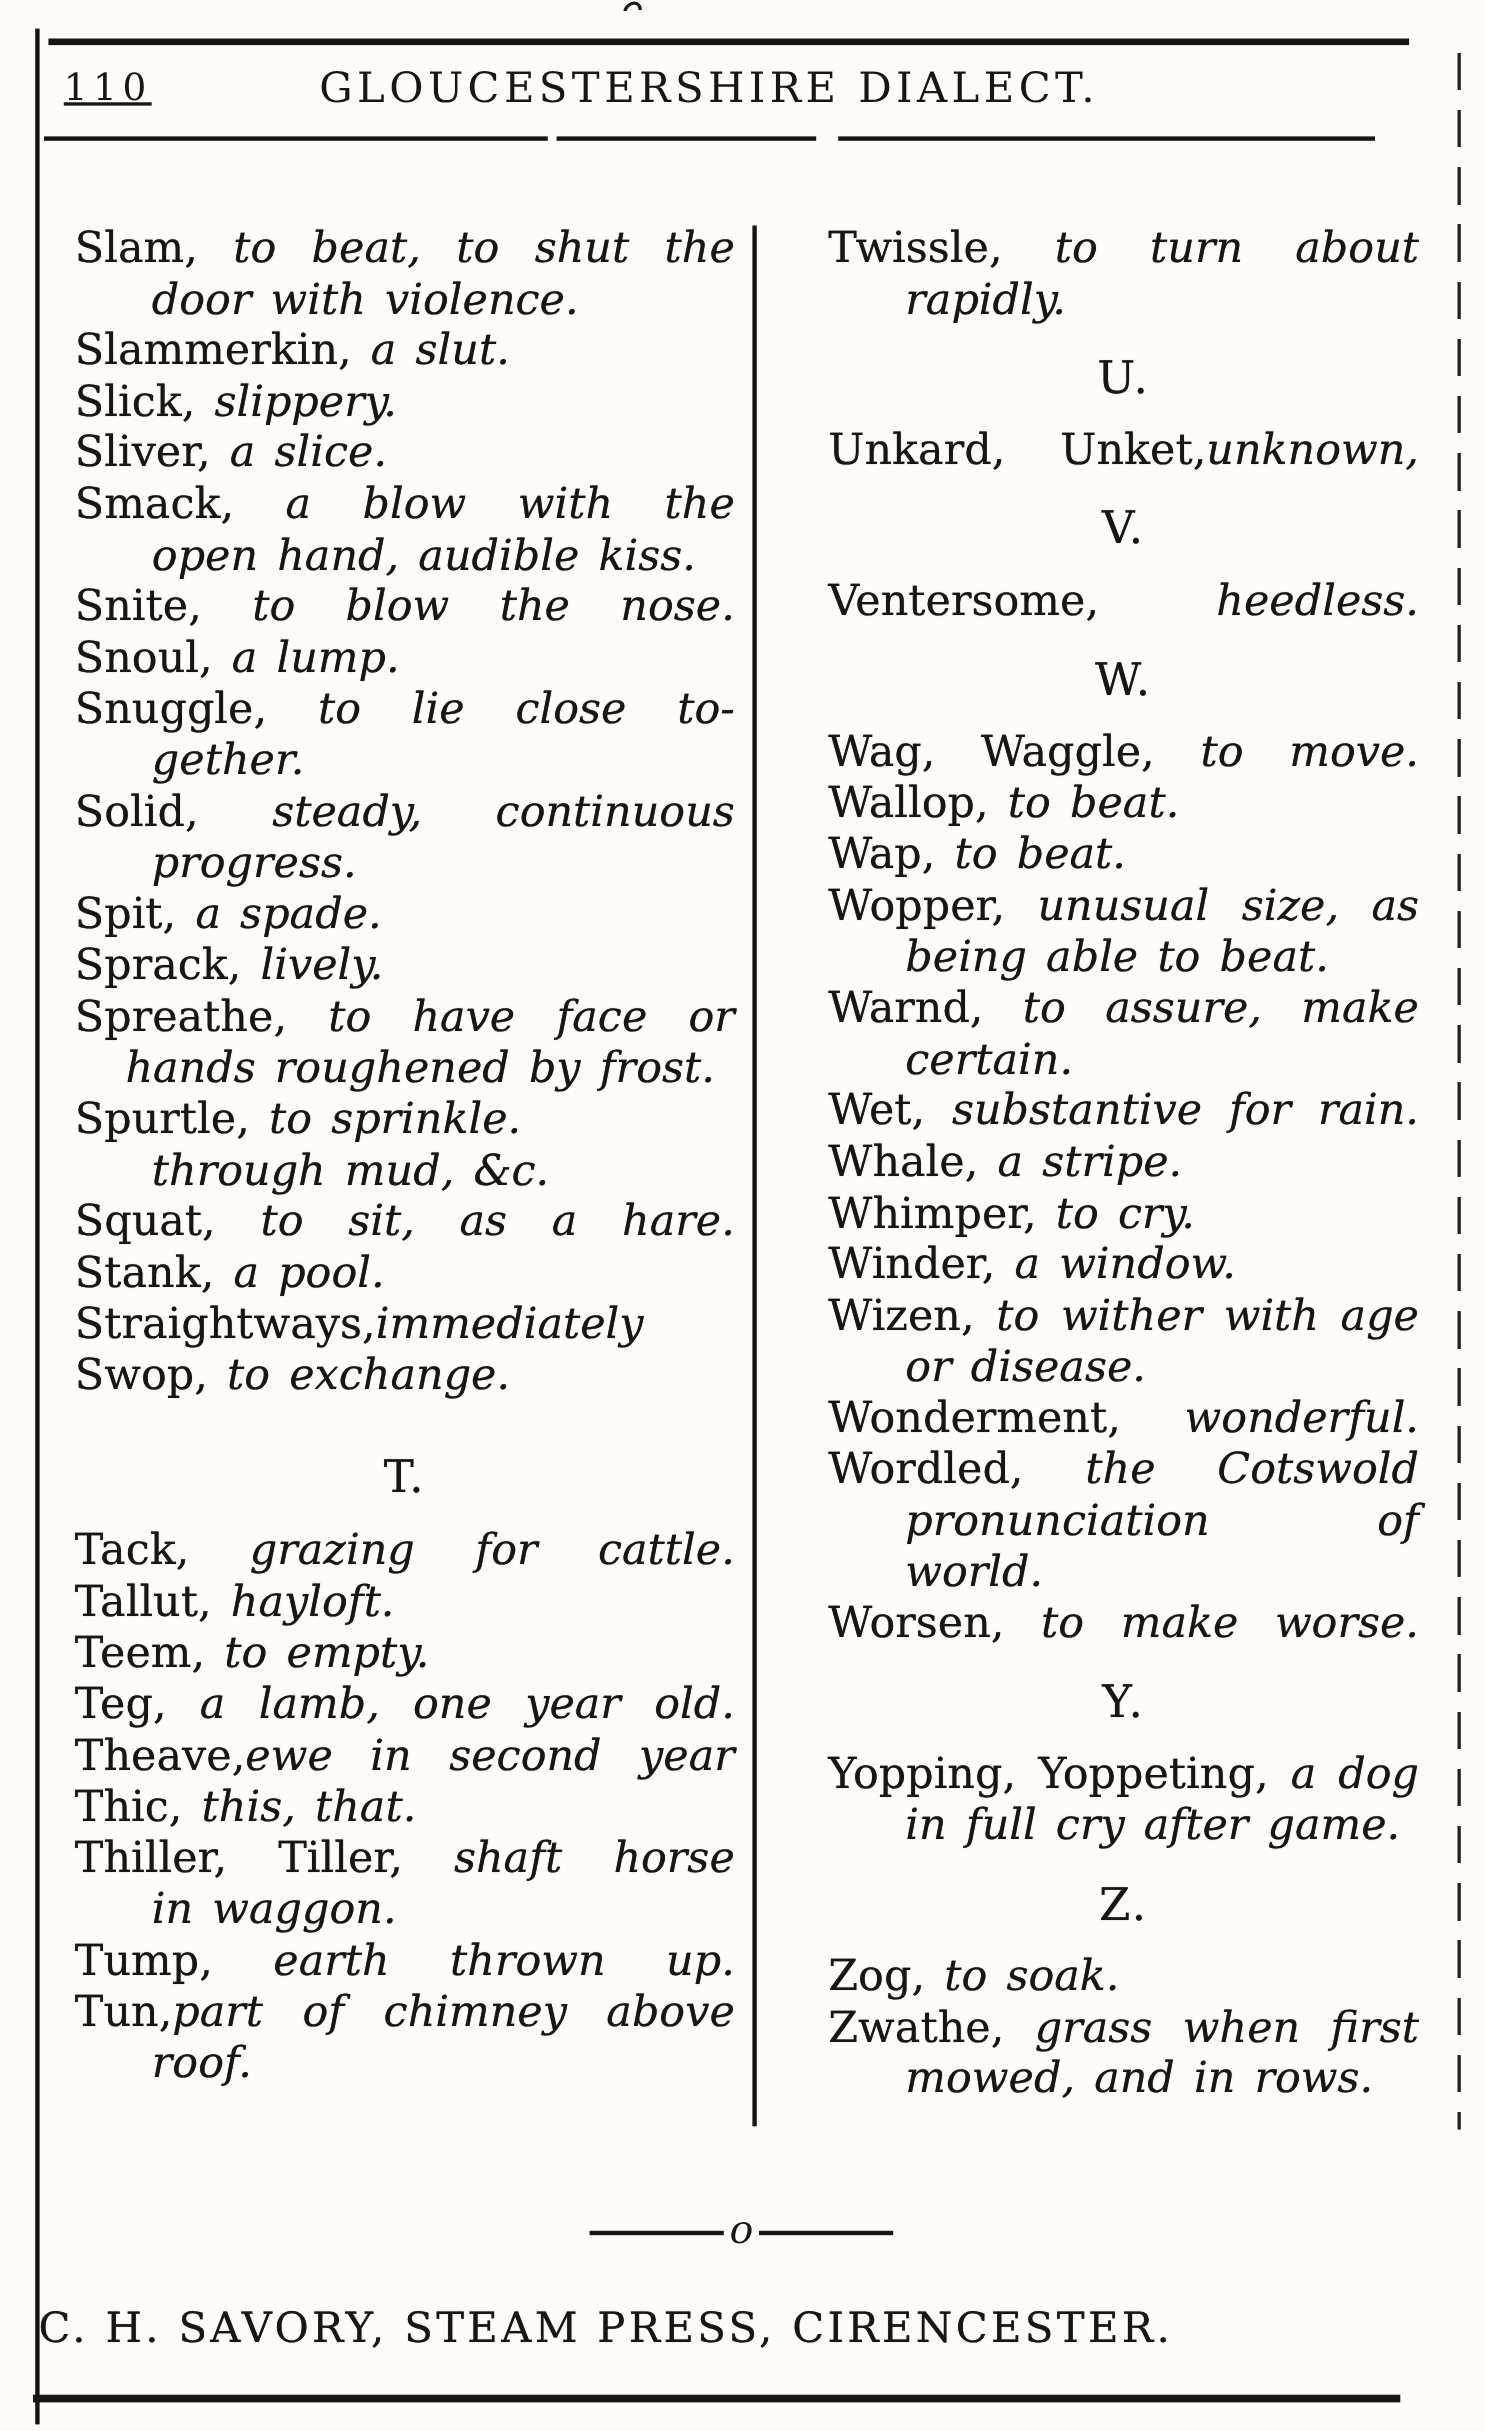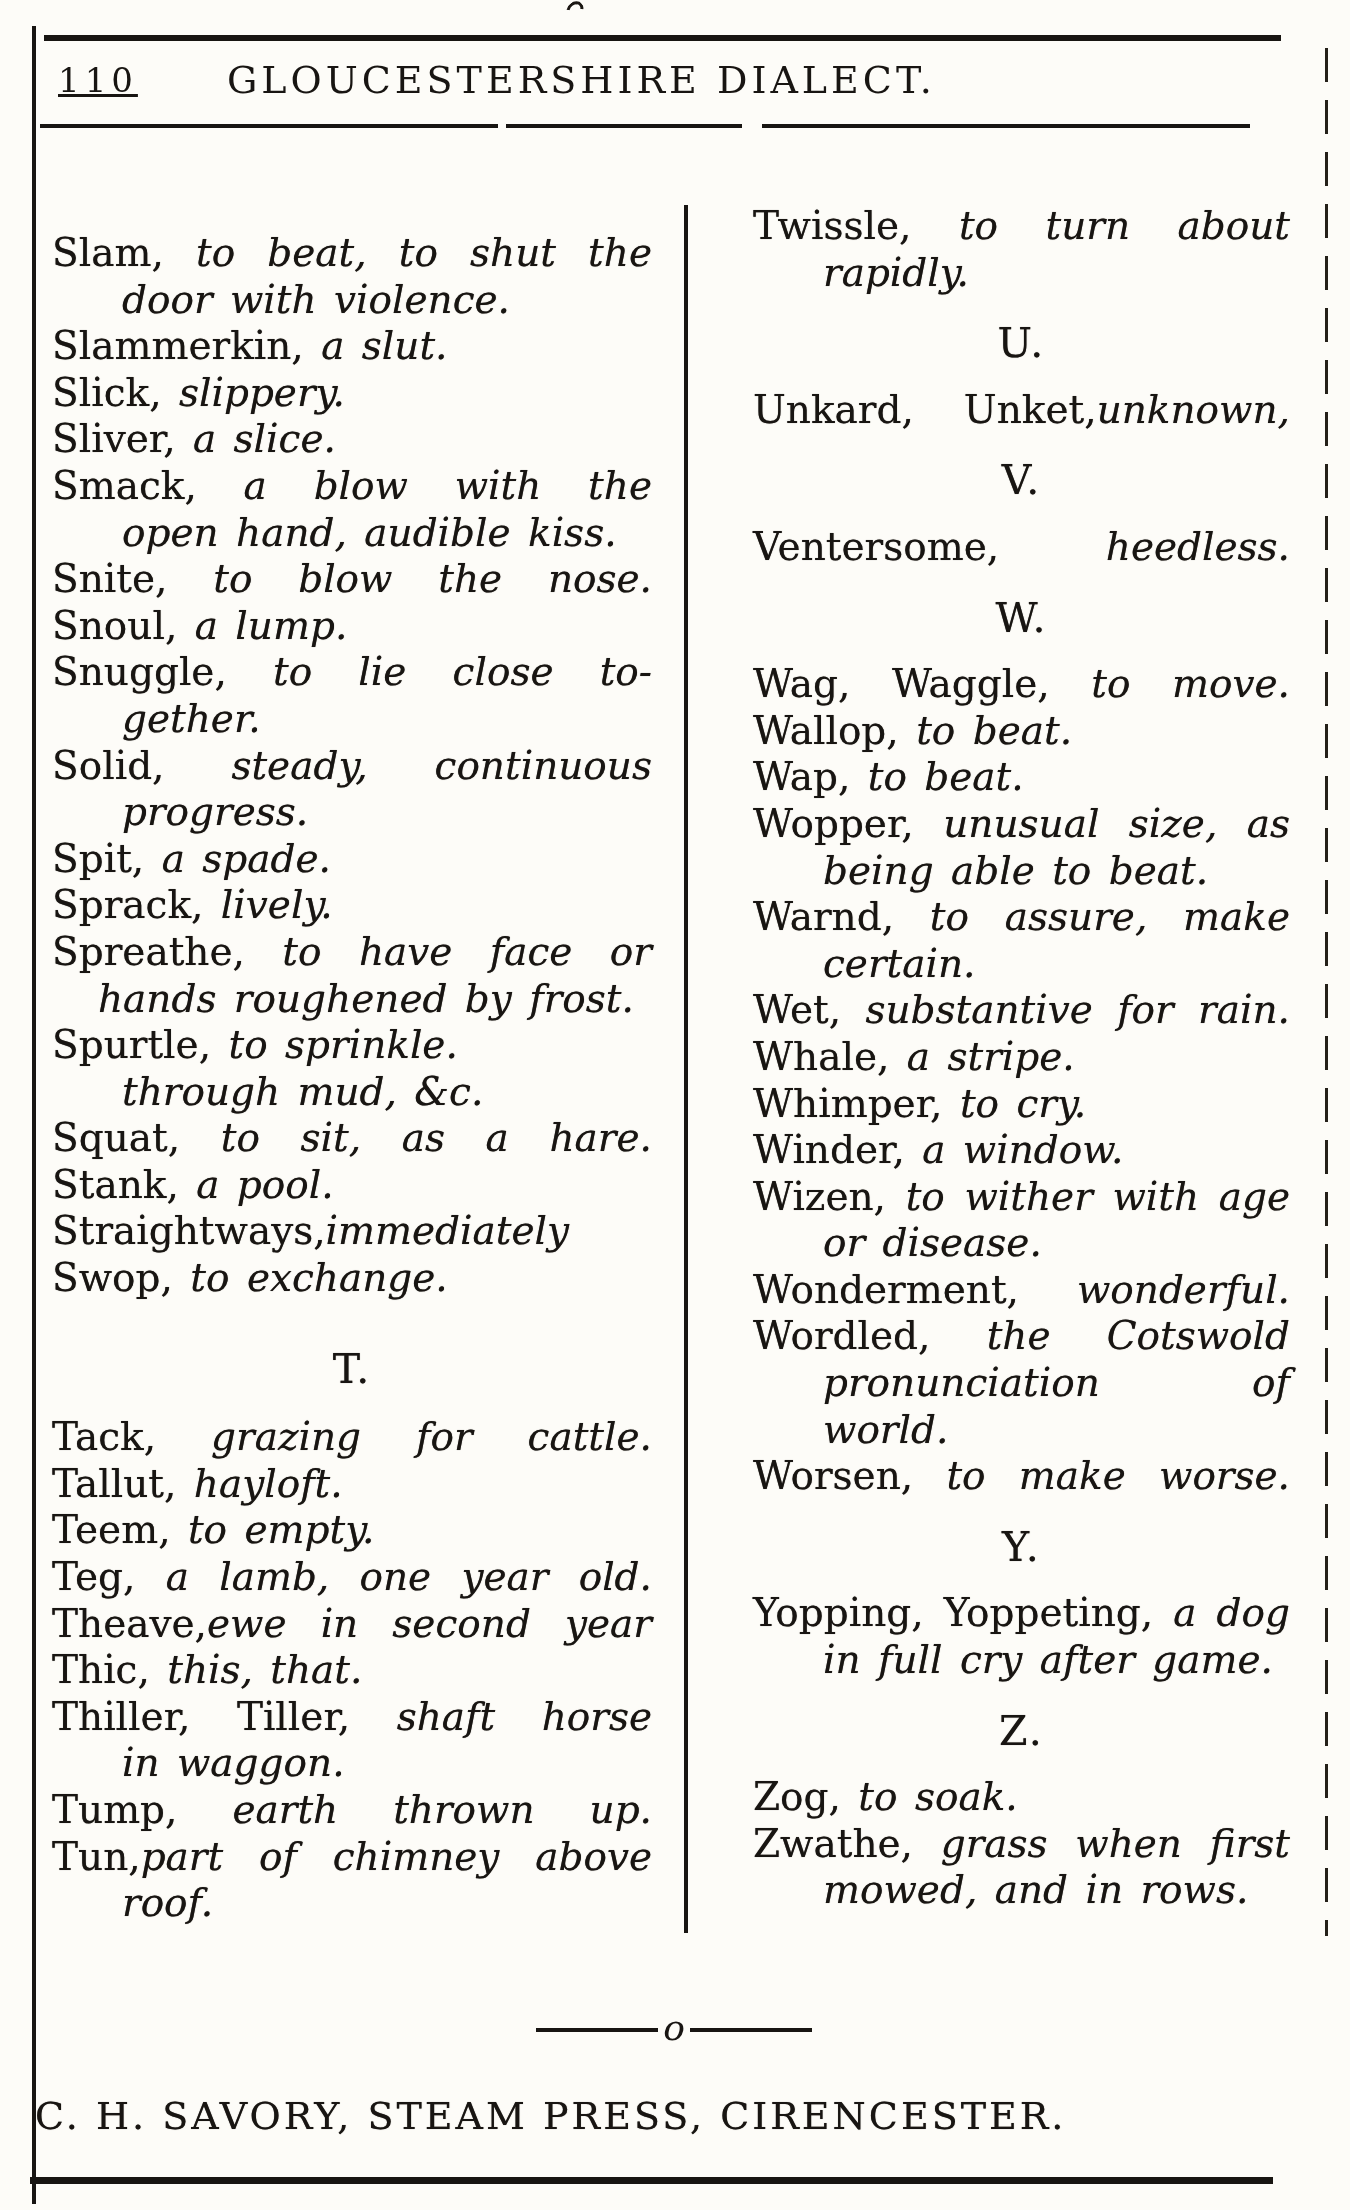--- a/index.html
+++ b/index.html
@@ -5,25 +5,25 @@
   html,body{margin:0;padding:0;}
   body{
     width:1350px;height:2210px;background:#fdfcf8;position:relative;
     font-family:"DejaVu Serif","Liberation Serif",serif;color:#181512;
     overflow:hidden;
   }
   .abs{position:absolute;}
   .rule{background:#181512;}
   
   #pagenum{left:58px;top:60px;font-size:34px;letter-spacing:5px;text-decoration:underline;}
-  #title{left:227px;top:58px;width:772px;text-align:left;font-size:38px;letter-spacing:4px;white-space:nowrap;}
+  #title{left:227px;top:58px;width:772px;text-align:right;font-size:38px;letter-spacing:4px;white-space:nowrap;}
   
   .col{position:absolute;top:203px;font-size:39px;line-height:46.6px;
        text-shadow:0 0 0.7px rgba(20,15,10,.75);}
-  #col-left{left:52px;width:600px;margin-top:27px;}
+  #col-left{left:68px;width:600px;}
   #col-right{left:753px;width:537px;}
   .line{word-spacing:5px;}
   .line.just{text-align:justify;text-align-last:justify;}
   .line.ind{padding-left:70px;}
   .line.ind2{padding-left:46px;}
   .ital{font-style:italic;}
   .sec{text-align:center;font-size:41px;line-height:46.6px;margin:24px 0 20px 0;
        letter-spacing:2px;}
   #col-left .sec{margin-top:44px;margin-bottom:22px;}
   

